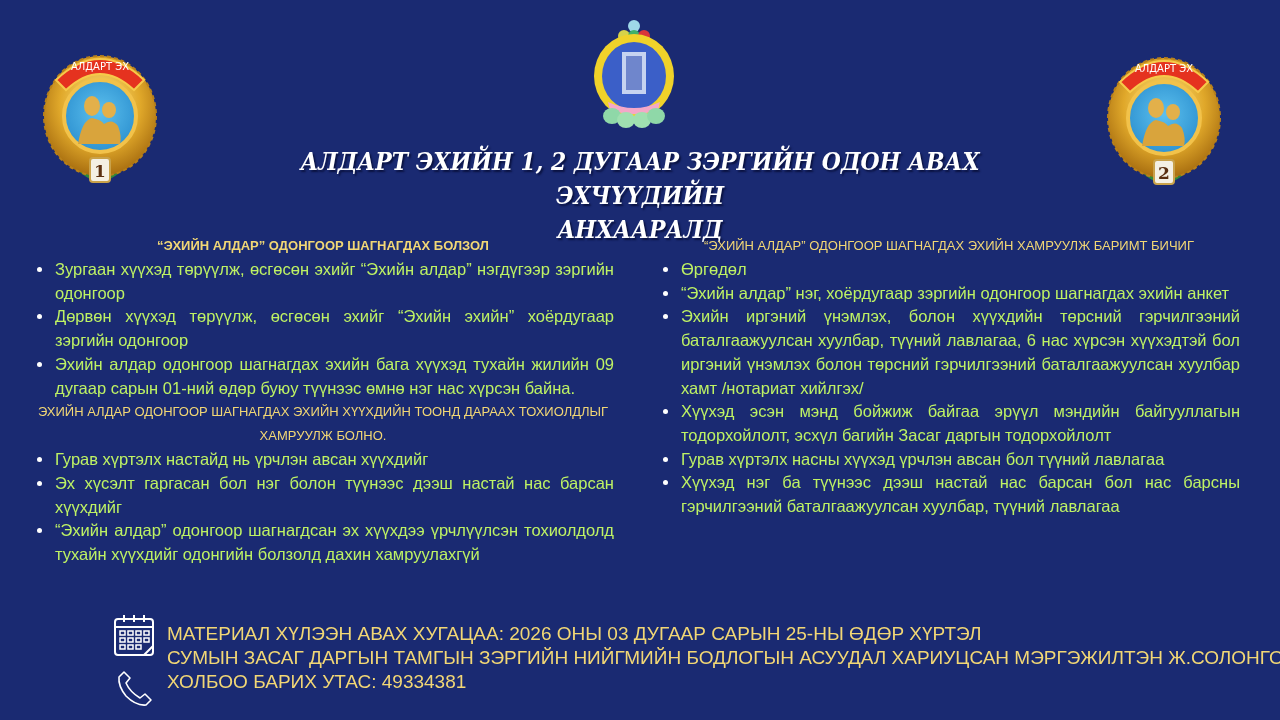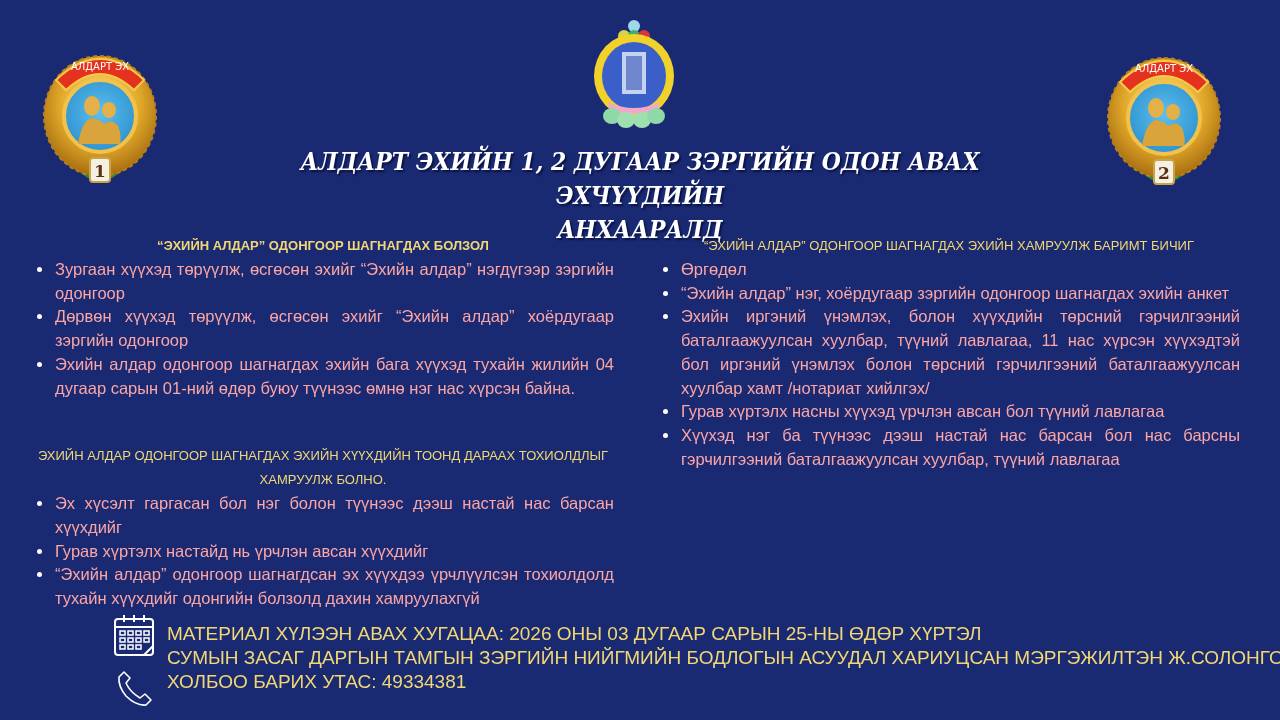--- a/index.html
+++ b/index.html
@@ -52,21 +52,21 @@
       text-align: center;
       font-size: 13px;
       line-height: 24px;
     }
     .heading.bold { font-weight: bold; }
     ul { list-style: none; }
     li {
       position: relative;
       padding-left: 23px;
       text-align: justify;
-      color: #fca5a5;
+      color: #bef264;
     }
     li::before {
       content: "";
       position: absolute;
       left: 5px; top: 9px;
       width: 5px; height: 5px;
       border-radius: 50%;
       background: #ffffff;
     }
     .footer {
@@ -173,37 +173,38 @@
 
 <div class="title">
   <div>АЛДАРТ ЭХИЙН 1, 2 ДУГААР ЗЭРГИЙН ОДОН АВАХ ЭХЧҮҮДИЙН</div>
   <div>АНХААРАЛД</div>
 </div>
 
 <div class="col col-left">
   <div class="heading bold">“ЭХИЙН АЛДАР” ОДОНГООР ШАГНАГДАХ БОЛЗОЛ</div>
   <ul>
     <li>Зургаан хүүхэд төрүүлж, өсгөсөн эхийг “Эхийн алдар” нэгдүгээр зэргийн одонгоор</li>
-    <li>Дөрвөн хүүхэд төрүүлж, өсгөсөн эхийг “Эхийн алдар” хоёрдугаар зэргийн одонгоор</li>
-    <li>Эхийн алдар одонгоор шагнагдах эхийн бага хүүхэд тухайн жилийн 04 дугаар сарын 01-ний өдөр буюу түүнээс өмнө нэг нас хүрсэн байна.</li>
+    <li>Дөрвөн хүүхэд төрүүлж, өсгөсөн эхийг “Эхийн эхийн” хоёрдугаар зэргийн одонгоор</li>
+    <li>Эхийн алдар одонгоор шагнагдах эхийн бага хүүхэд тухайн жилийн 09 дугаар сарын 01-ний өдөр буюу түүнээс өмнө нэг нас хүрсэн байна.</li>
   </ul>
-  <div class="heading" style="margin-left:-12px; width:606px;margin-top:44px;">ЭХИЙН АЛДАР ОДОНГООР ШАГНАГДАХ ЭХИЙН ХҮҮХДИЙН ТООНД ДАРААХ ТОХИОЛДЛЫГ ХАМРУУЛЖ БОЛНО.</div>
+  <div class="heading" style="margin-left:-12px; width:606px;">ЭХИЙН АЛДАР ОДОНГООР ШАГНАГДАХ ЭХИЙН ХҮҮХДИЙН ТООНД ДАРААХ ТОХИОЛДЛЫГ ХАМРУУЛЖ БОЛНО.</div>
   <ul>
+    <li>Гурав хүртэлх настайд нь үрчлэн авсан хүүхдийг</li>
     <li>Эх хүсэлт гаргасан бол нэг болон түүнээс дээш настай нас барсан хүүхдийг</li>
-    <li>Гурав хүртэлх настайд нь үрчлэн авсан хүүхдийг</li>
     <li>“Эхийн алдар” одонгоор шагнагдсан эх хүүхдээ үрчлүүлсэн тохиолдолд тухайн хүүхдийг одонгийн болзолд дахин хамруулахгүй</li>
   </ul>
 </div>
 
 <div class="col col-right">
   <div class="heading" style="padding: 0 40px;">“ЭХИЙН АЛДАР” ОДОНГООР ШАГНАГДАХ ЭХИЙН ХАМРУУЛЖ БАРИМТ БИЧИГ</div>
   <ul>
     <li>Өргөдөл</li>
     <li>“Эхийн алдар” нэг, хоёрдугаар зэргийн одонгоор шагнагдах эхийн анкет</li>
-    <li>Эхийн иргэний үнэмлэх, болон хүүхдийн төрсний гэрчилгээний баталгаажуулсан хуулбар, түүний лавлагаа, 11 нас хүрсэн хүүхэдтэй бол иргэний үнэмлэх болон төрсний гэрчилгээний баталгаажуулсан хуулбар хамт /нотариат хийлгэх/</li>
+    <li>Эхийн иргэний үнэмлэх, болон хүүхдийн төрсний гэрчилгээний баталгаажуулсан хуулбар, түүний лавлагаа, 6 нас хүрсэн хүүхэдтэй бол иргэний үнэмлэх болон төрсний гэрчилгээний баталгаажуулсан хуулбар хамт /нотариат хийлгэх/</li>
+    <li>Хүүхэд эсэн мэнд бойжиж байгаа эрүүл мэндийн байгууллагын тодорхойлолт, эсхүл багийн Засаг даргын тодорхойлолт</li>
     <li>Гурав хүртэлх насны хүүхэд үрчлэн авсан бол түүний лавлагаа</li>
     <li>Хүүхэд нэг ба түүнээс дээш настай нас барсан бол нас барсны гэрчилгээний баталгаажуулсан хуулбар, түүний лавлагаа</li>
   </ul>
 </div>
 
 <div class="footer">
   <div class="footer-icons">
     <svg width="44" height="46" viewBox="0 0 44 46">
       <rect x="3" y="7" width="38" height="36" rx="3" fill="none" stroke="#ffffff" stroke-width="2"></rect>
       <line x1="3" y1="15" x2="41" y2="15" stroke="#ffffff" stroke-width="2"></line>

